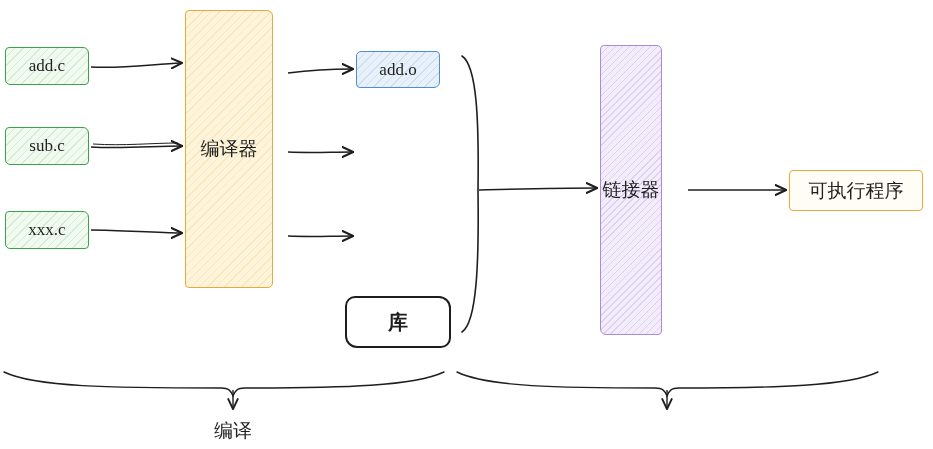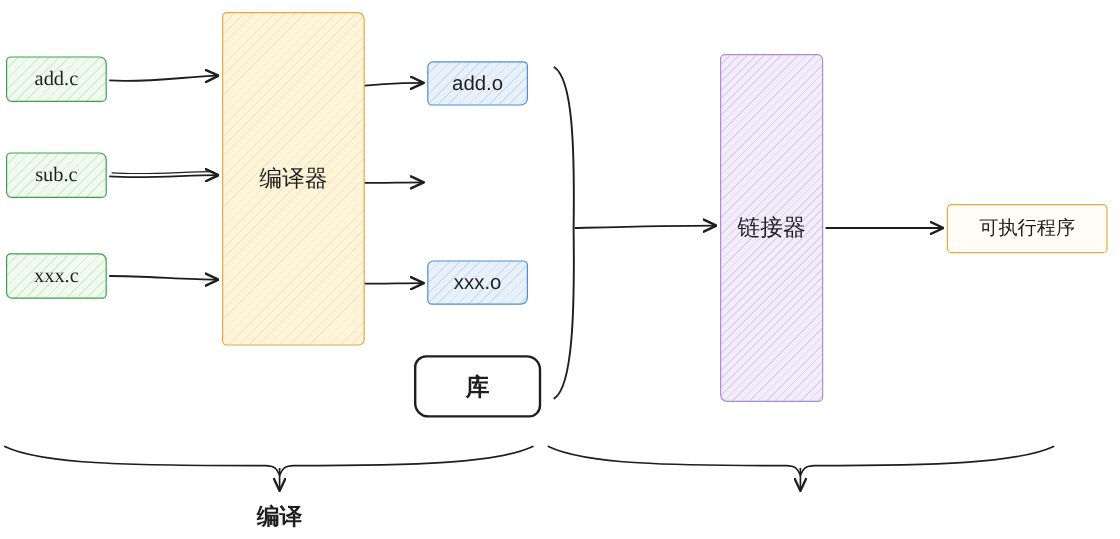--- a/index.html
+++ b/index.html
@@ -43,38 +43,38 @@
   }
   
   .obj-box {
     left: 356px;
     width: 84px;
     height: 37px;
     border: 1.5px solid #4e8fd0;
     border-radius: 5px 4px 6px 4px;
     background-color: #e8f1fa;
     background-image: repeating-linear-gradient(135deg, rgba(78,143,208,0.18) 0 1px, transparent 1px 6px);
-    font-family: Liberation Sans, sans-serif;
+    font-family: Liberation Serif, serif;
     font-size: 17px;
   }
   .compiler-box {
     left: 185px;
     top: 10px;
-    width: 119px;
+    width: 88px;
     height: 278px;
     border: 1.5px solid #e9a83e;
     border-radius: 4px 6px 5px 4px;
     background-color: #fdf4da;
     background-image: repeating-linear-gradient(135deg, rgba(233,168,62,0.18) 0 1px, transparent 1px 6px);
     font-size: 19px;
   }
   .linker-box {
     left: 600px;
     top: 45px;
-    width: 86px;
+    width: 62px;
     height: 290px;
     border: 1.5px solid #a98bd6;
     border-radius: 4px 5px 4px 6px;
     background-color: #f3edfb;
     background-image: repeating-linear-gradient(135deg, rgba(169,139,214,0.28) 0 1px, transparent 1px 5px);
     font-size: 19px;
   }
   .library-box {
     left: 345px;
     top: 296px;
@@ -87,29 +87,29 @@
     font-weight: bold;
   }
   .exec-box {
     left: 789px;
     top: 170px;
     width: 134px;
     height: 41px;
     border: 1.5px solid #e9a83e;
     border-radius: 4px;
     background: #fffdf6;
-    font-size: 16px;
+    font-size: 19px;
   }
   .stage-label {
     position: absolute;
     width: 120px;
     text-align: center;
     font-size: 19px;
   }
-  .stage-label.compile { left: 173px; top: 418px; font-weight: bold; }
+  .stage-label.compile { left: 173px; top: 418px; }
   .stage-label.link    { left: 607px; top: 418px; }
 </style>
 </head>
 <body>
 
 <div class="canvas">
 
   <svg class="svg-layer" viewBox="0 0 933 449" xmlns="http://www.w3.org/2000/svg">
     <defs>
       <marker id="arrow" viewBox="0 0 10 10" refX="8.5" refY="5" markerWidth="8" markerHeight="8" orient="auto-start-reverse">
@@ -149,23 +149,20 @@
     <span>sub.c</span>
   </div>
 
   <div class="box compiler-box">
     <span>编译器</span>
   </div>
 
   <div class="box obj-box" style="top:51px;">
     <span>add.o</span>
   </div>
-  <div class="box obj-box" style="top:217px;">
-    <span>xxx.o</span>
-  </div>
 
   <div class="box library-box">
     <span>库</span>
   </div>
 
   <div class="box linker-box">
     <span>链接器</span>
   </div>
 
   <div class="box exec-box">

